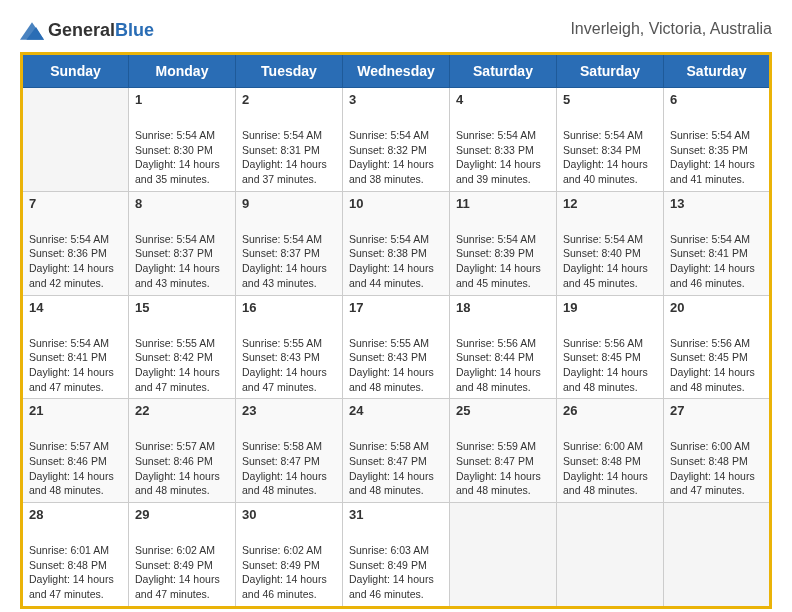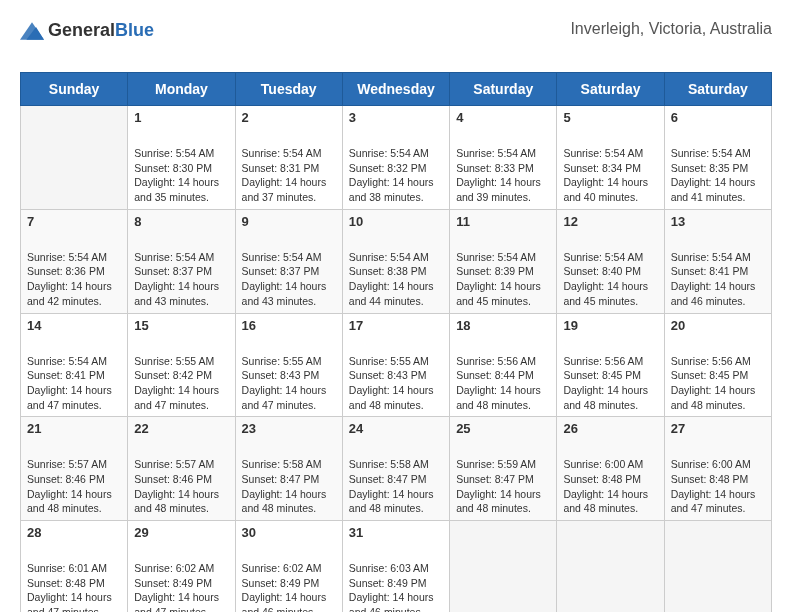--- a/index.html
+++ b/index.html
@@ -7,21 +7,21 @@
       font-family: Arial, sans-serif;
       background: #fff;
       width: 792px;
       min-height: 612px;
       padding: 20px;
     }
     .header-area {
       display: flex;
       justify-content: space-between;
       align-items: flex-start;
-      margin-bottom: 31px;
+      margin-bottom: 11px;
     }
     .logo {
       display: flex;
       align-items: center;
       gap: 4px;
     }
     .logo-icon {
       width: 24px;
       height: 18px;
     }
@@ -33,21 +33,21 @@
       font-weight: bold;
       color: #333;
     }
     .location-title {
       font-size: 16px;
       color: #555;
     }
     .calendar {
       width: 100%;
       border-collapse: collapse;
-      border: 1px solid #eab308;
+      border: 3px solid #eab308;
     }
     .calendar th {
       background-color: #2a6db5;
       color: #fff;
       text-align: center;
       padding: 8px 4px;
       font-size: 14px;
       border: 1px solid #1e5a99;
     }
     .calendar td {

